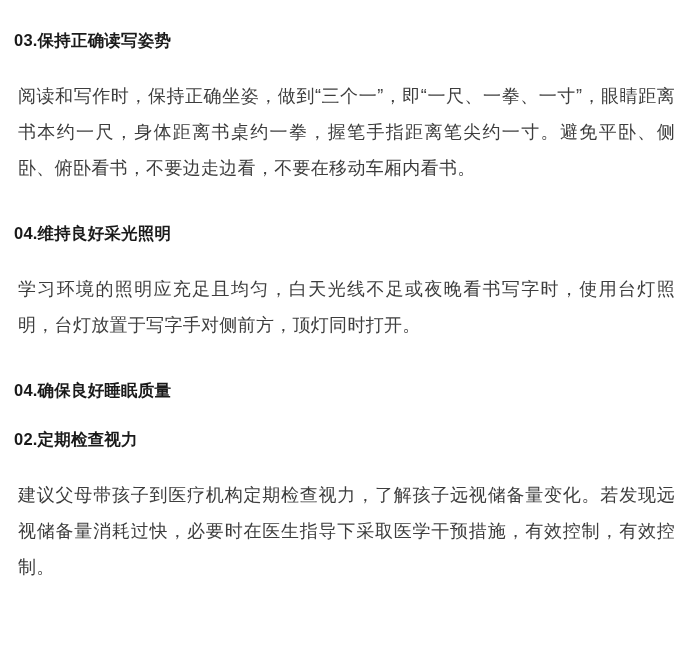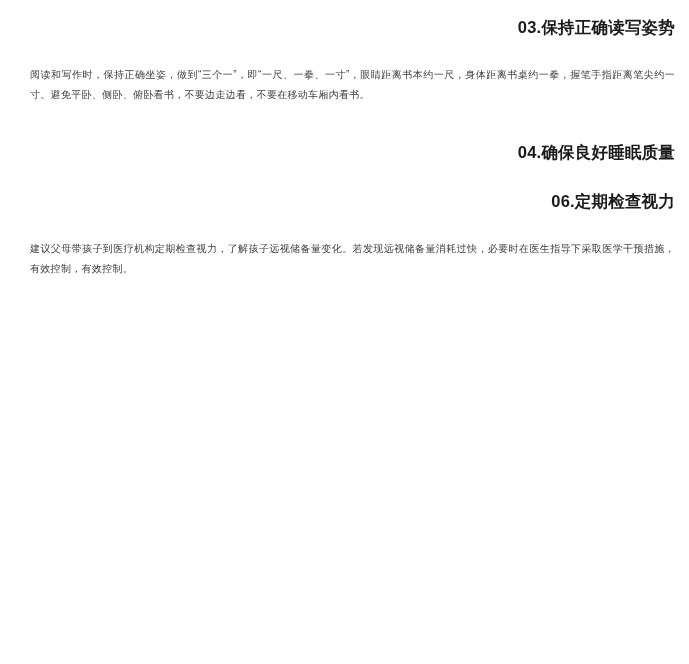--- a/index.html
+++ b/index.html
@@ -23,53 +23,56 @@
   }
   .section {
     margin-bottom: 0;
   }
   .sec-heading {
     font-size: 16.5px;
     font-weight: bold;
     color: #1a1a1a;
     letter-spacing: 0.2px;
     line-height: 1.4;
-    margin: 0 0 26px 0;
+    margin: 13px 0 26px 0;
     padding: 0;
-    text-align: right;
   }
   .section + .section .sec-heading {
     margin-top: 0;
   }
   .sec-body {
-    font-size: 10px;
+    font-size: 18px;
     color: #3d3d3d;
     line-height: 2.0;
     letter-spacing: 0.3px;
     text-align: justify;
-    margin: 0 0 36px 16px;
+    margin: 0 0 36px 4px;
     padding: 0;
   }
   .sec-body.last {
     margin-bottom: 0;
   }
 </style>
 </head>
 <body>
 
 <div class="page">
 
   <div class="section">
     <h2 class="sec-heading">03.保持正确读写姿势</h2>
     <p class="sec-body">阅读和写作时，保持正确坐姿，做到“三个一”，即“一尺、一拳、一寸”，眼睛距离书本约一尺，身体距离书桌约一拳，握笔手指距离笔尖约一寸。避免平卧、侧卧、俯卧看书，不要边走边看，不要在移动车厢内看书。</p>
   </div>
 
+  <div class="section">
+    <h2 class="sec-heading">04.维持良好采光照明</h2>
+    <p class="sec-body">学习环境的照明应充足且均匀，白天光线不足或夜晚看书写字时，使用台灯照明，台灯放置于写字手对侧前方，顶灯同时打开。</p>
+  </div>
 
   <div class="section">
     <h2 class="sec-heading">04.确保良好睡眠质量</h2>
   </div>
 
   <div class="section">
-    <h2 class="sec-heading">06.定期检查视力</h2>
+    <h2 class="sec-heading">02.定期检查视力</h2>
     <p class="sec-body last">建议父母带孩子到医疗机构定期检查视力，了解孩子远视储备量变化。若发现远视储备量消耗过快，必要时在医生指导下采取医学干预措施，有效控制，有效控制。</p>
   </div>
 
 </div>
 
 </body></html>

